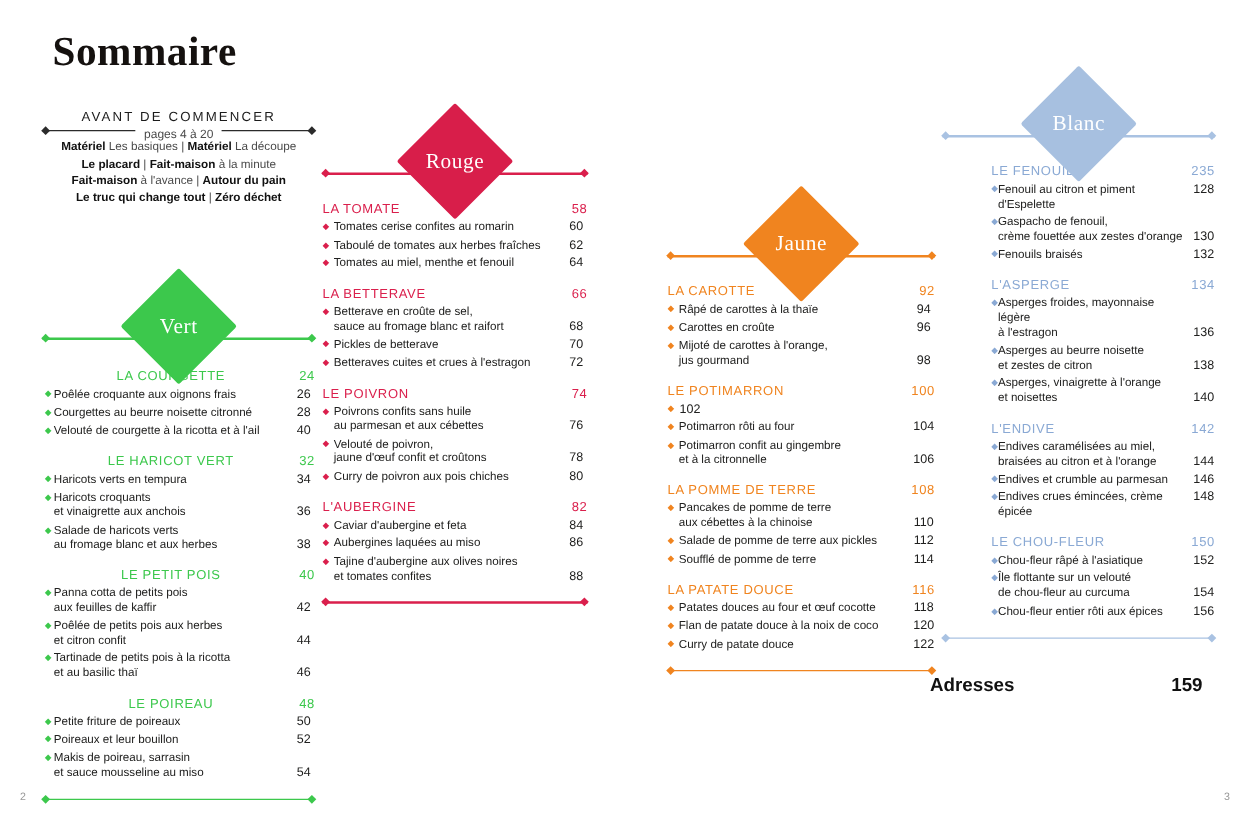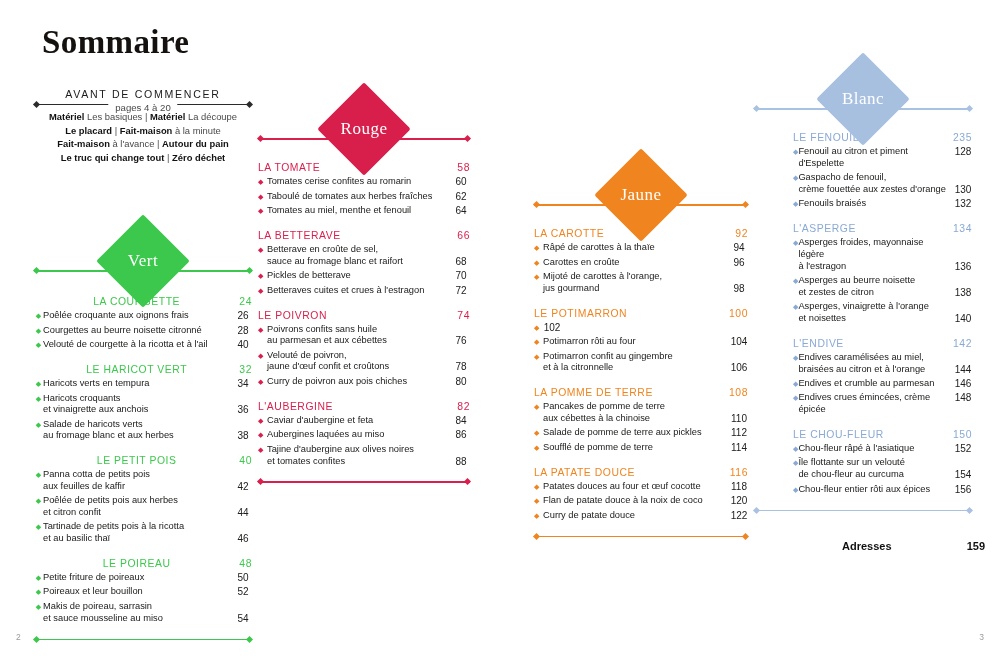--- a/index.html
+++ b/index.html
@@ -165,23 +165,23 @@
     color: #4a4a4a;
     white-space: nowrap;
     z-index: 2;
   }
   .intro-lines { text-align: center; font-size: 9.4px; color: #4a4a4a; line-height: 13.6px; }
   .intro-lines b { color: #111111; font-weight: 700; }
 
   
   .adresses {
     position: absolute;
-    left: 767px; top: 540px; width: 218px;
+    left: 744px; top: 540px; width: 218px;
     display: flex; align-items: baseline;
-    font-size: 11px; font-weight: 700; color: #111111; text-align: center;
+    font-size: 15px; font-weight: 700; color: #111111;
   }
   .adresses .alabel { flex: 1; }
 
   
   .folio {
     position: absolute;
     bottom: 14px;
     font-size: 8.5px;
     color: #9b9b9b;
   }

